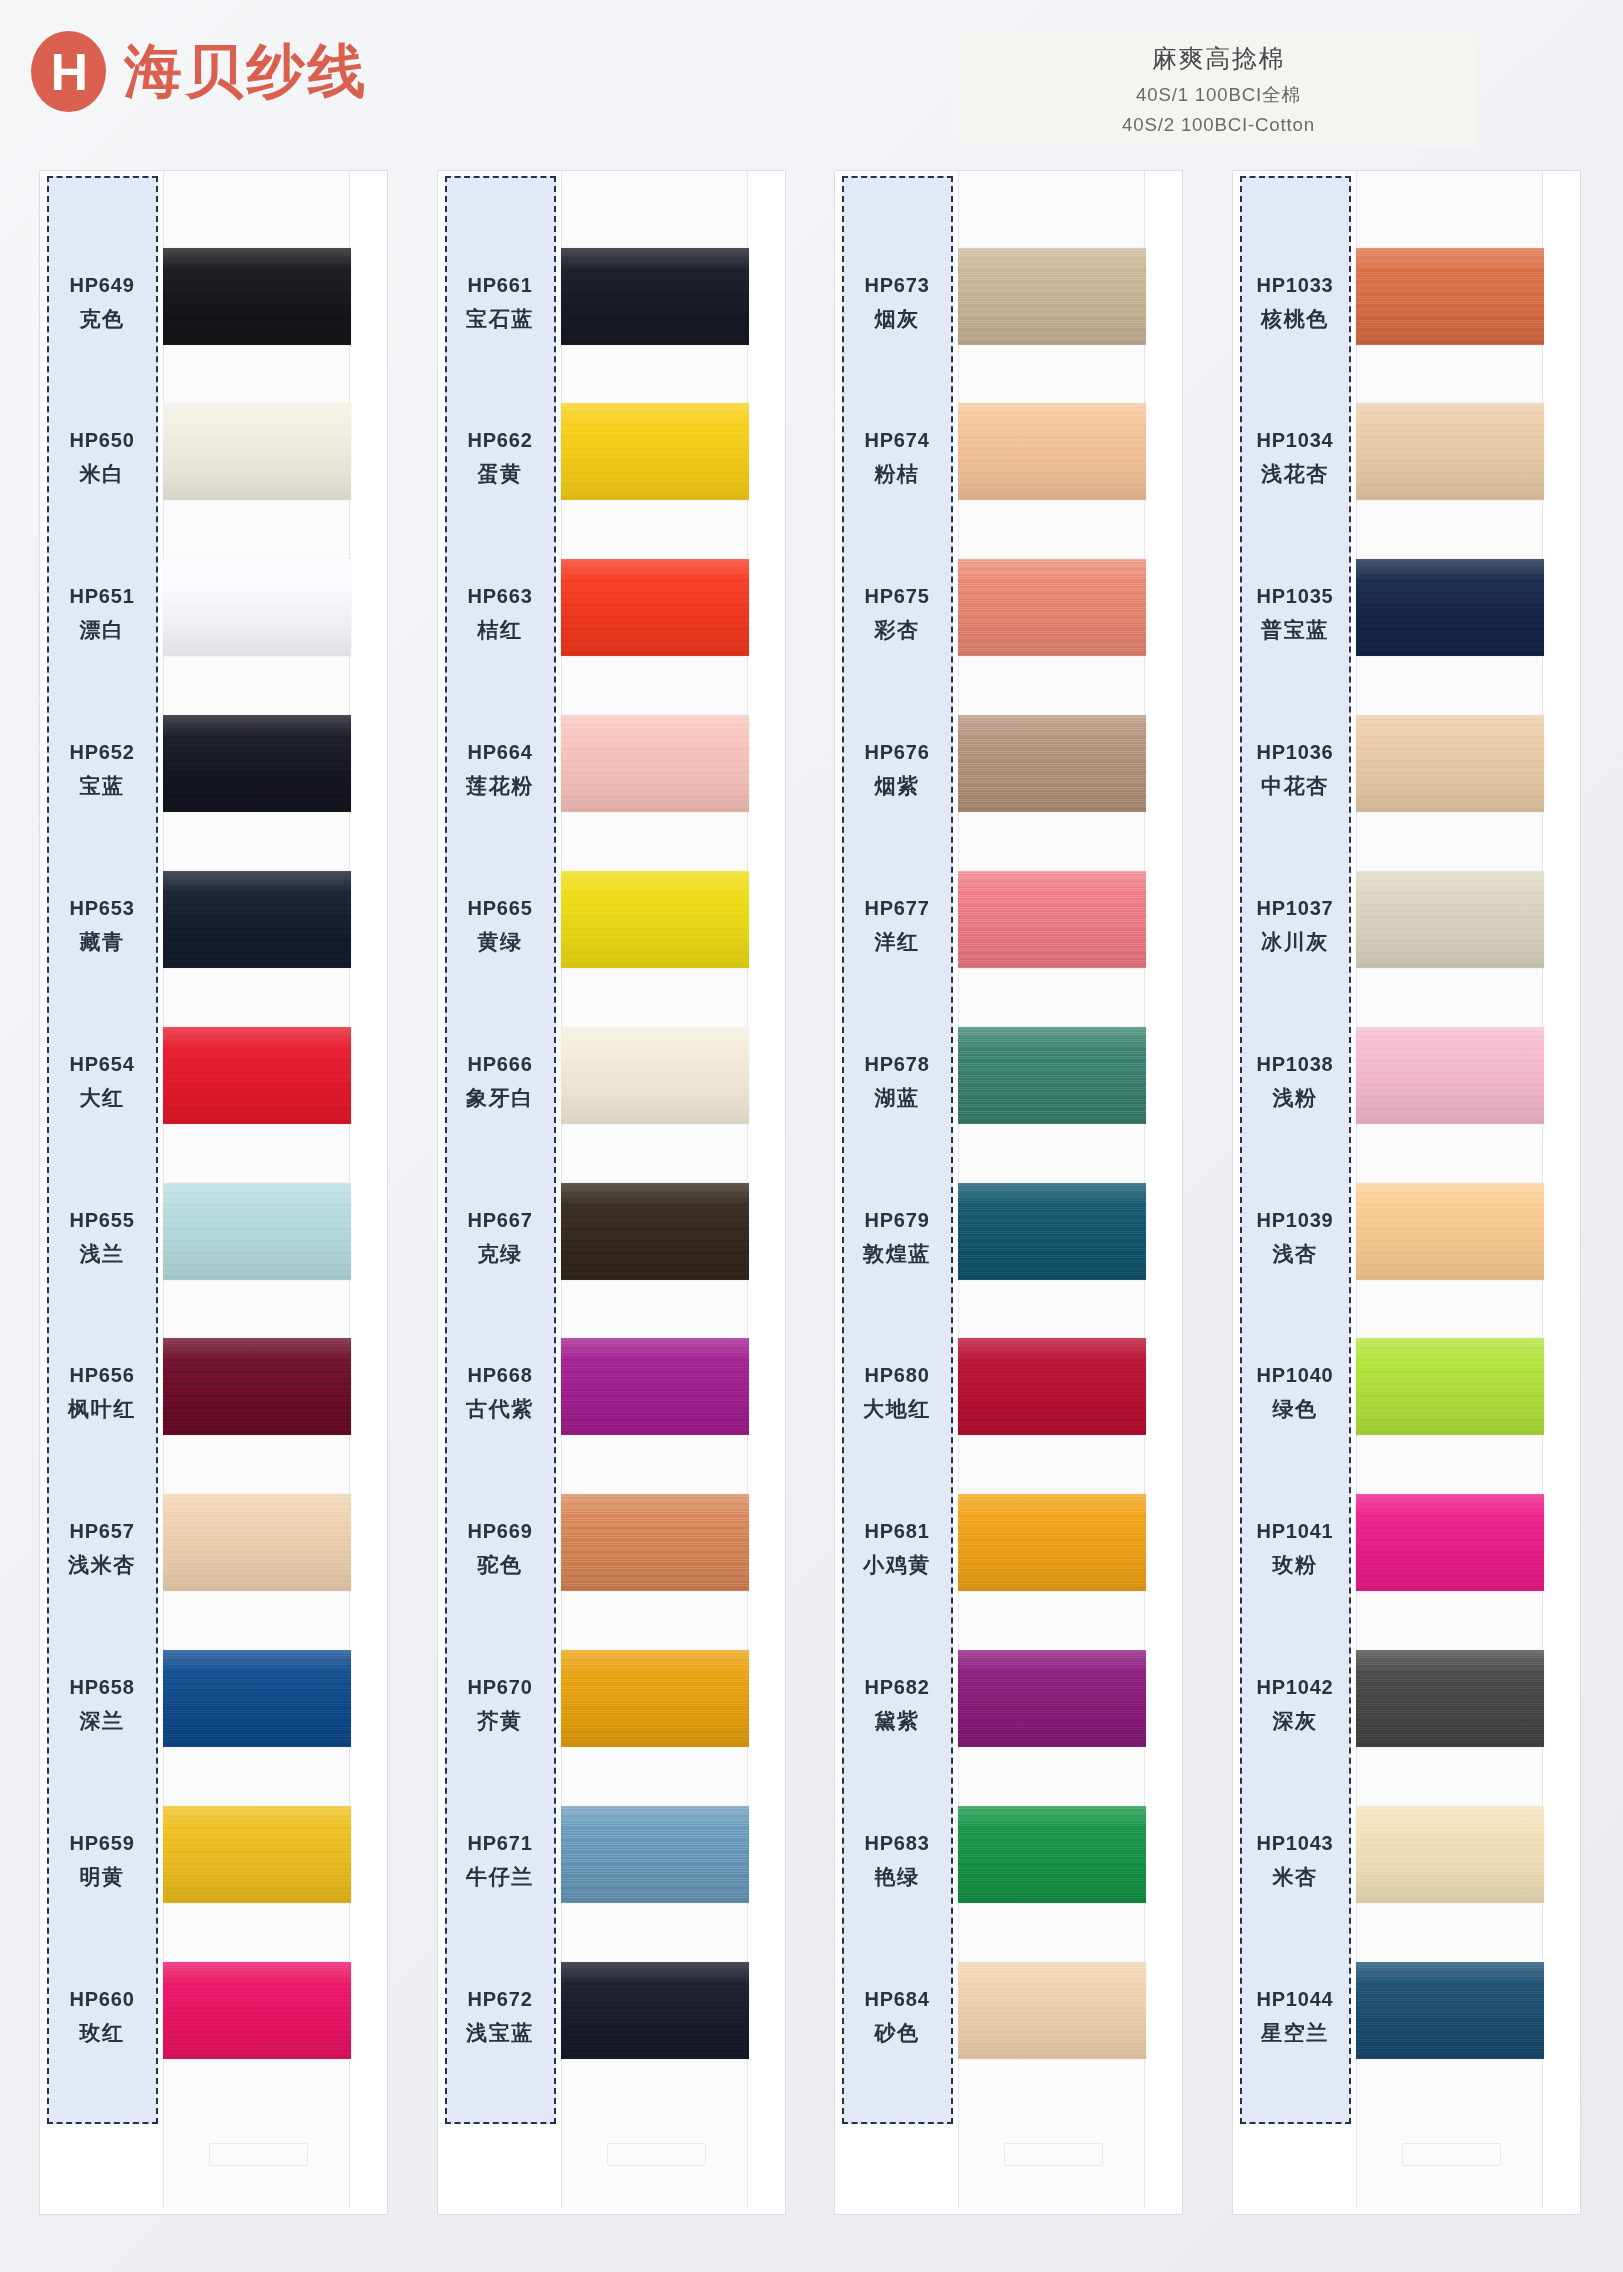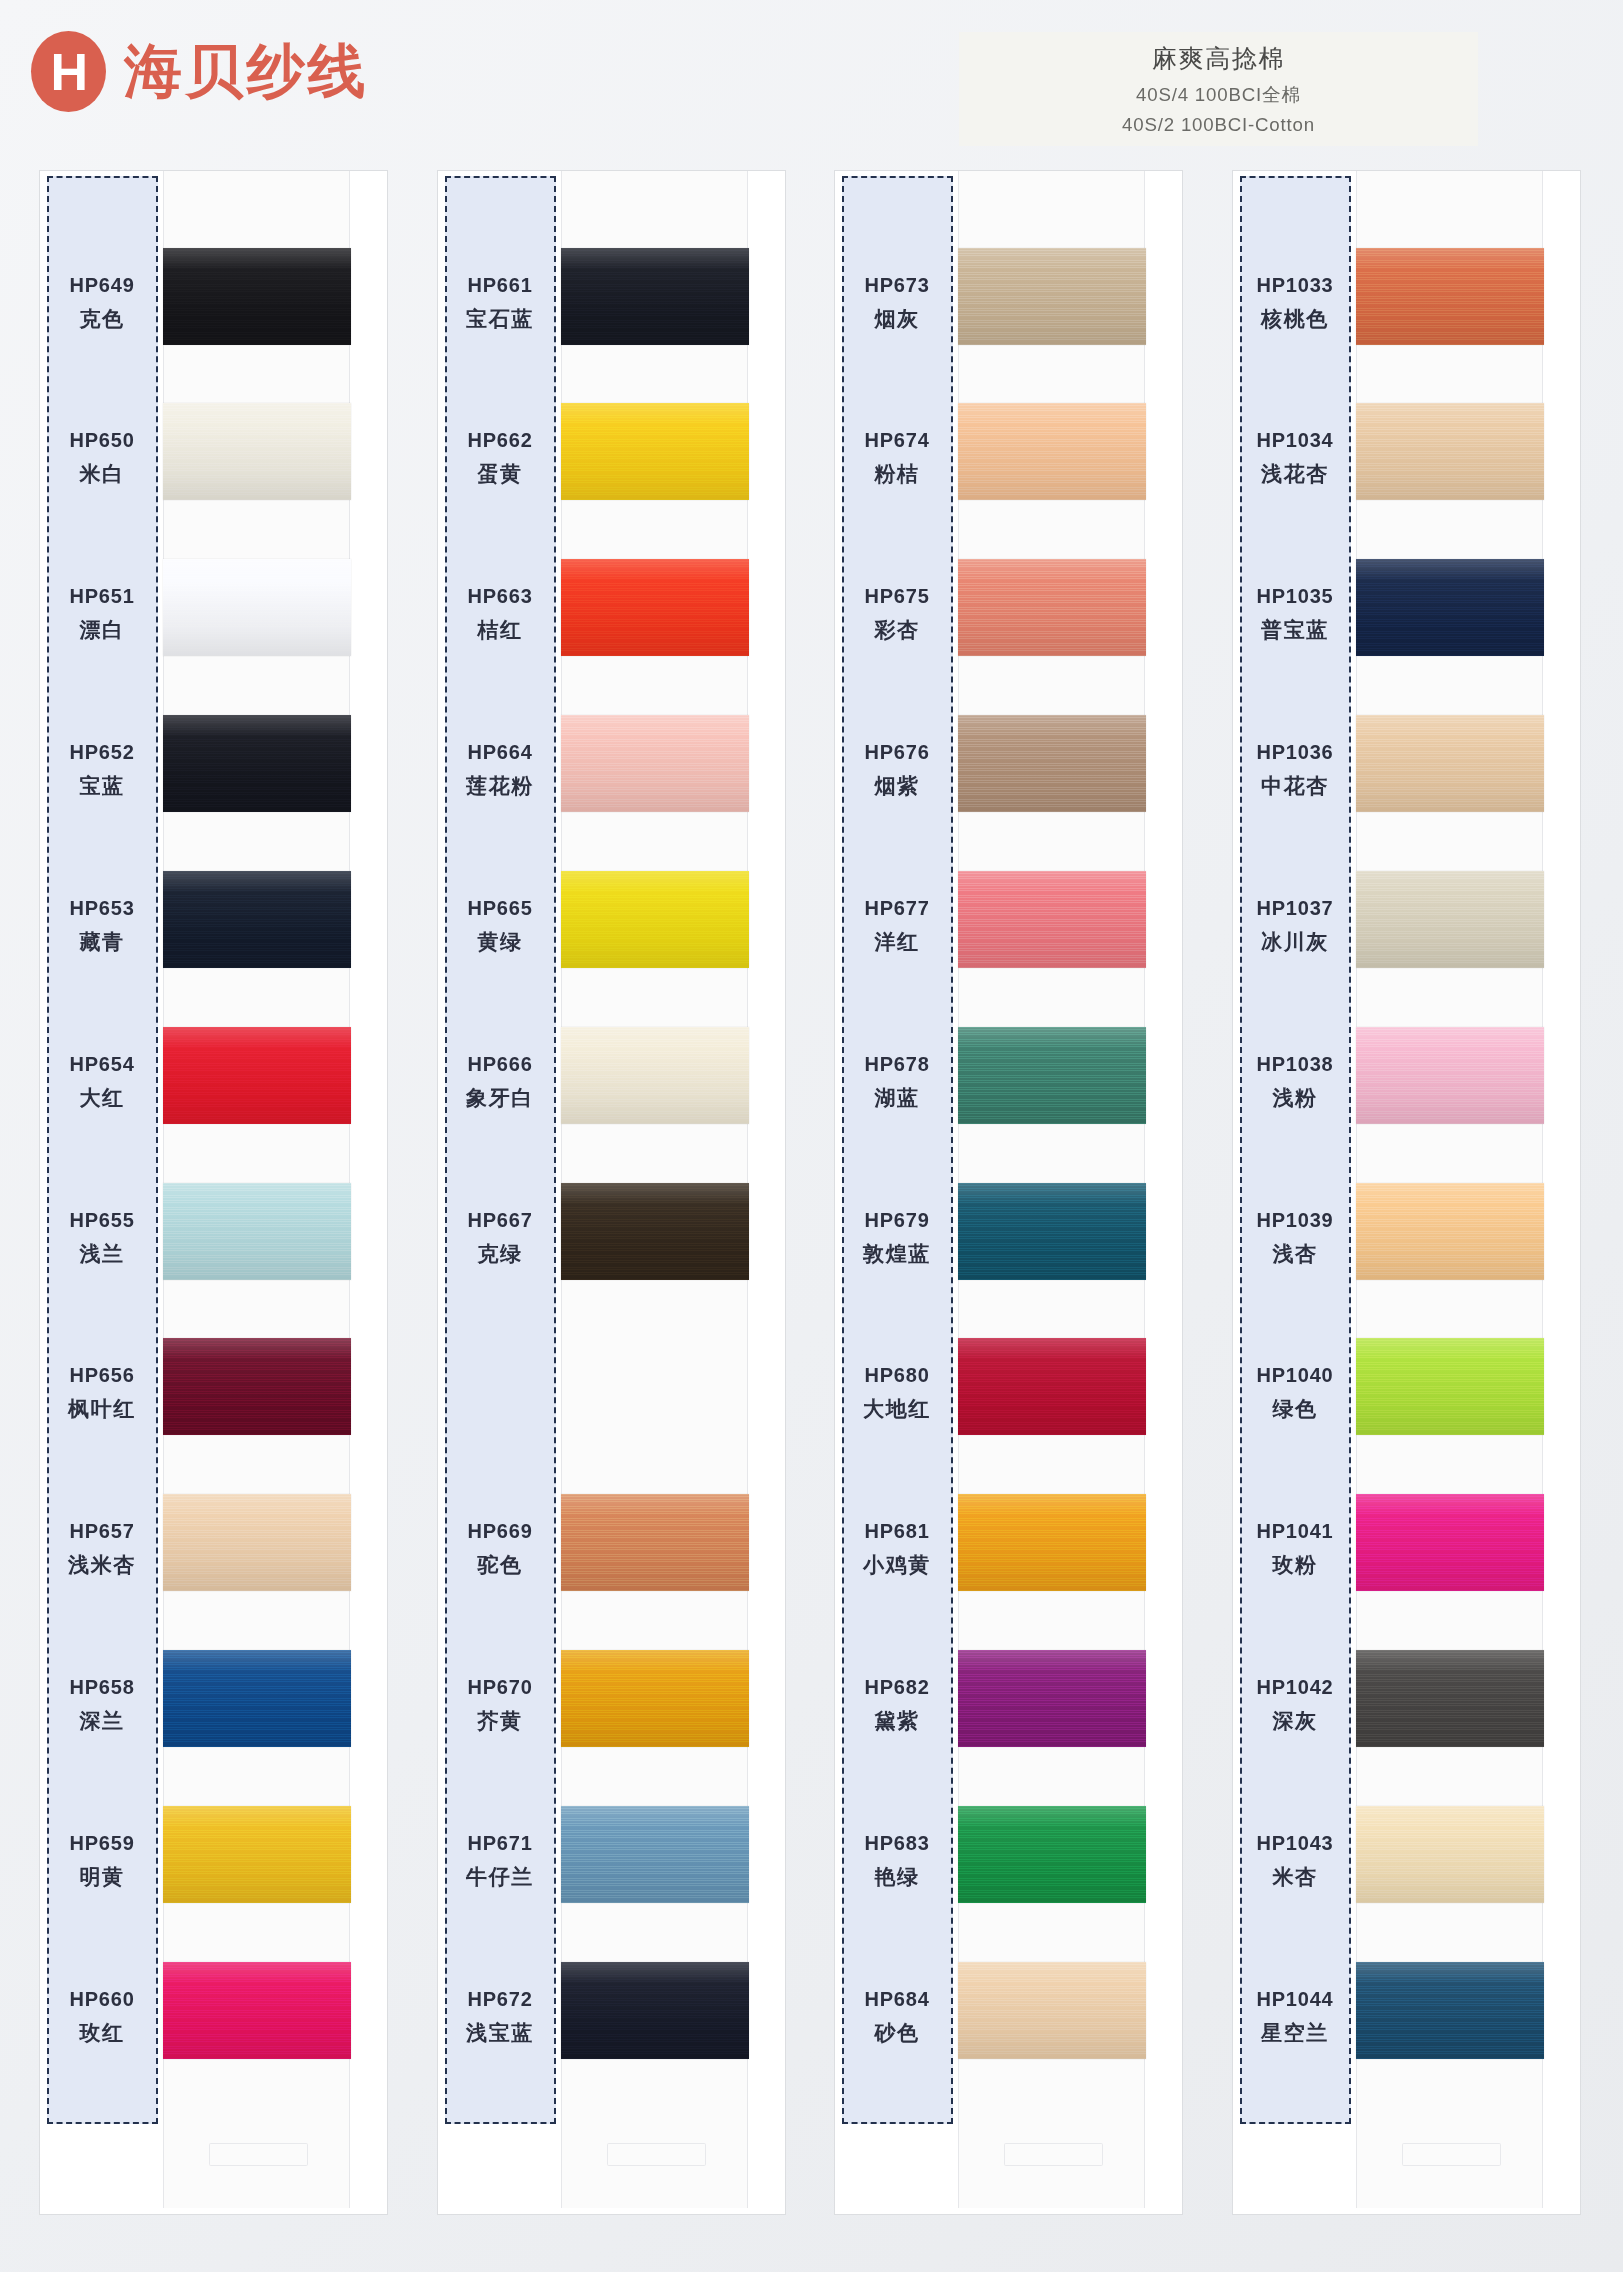--- a/index.html
+++ b/index.html
@@ -124,21 +124,21 @@
 
     <div id="logo">
       <div id="logo-mark">
         <span class="h">H</span>
       </div>
       <div id="logo-text">海贝纱线</div>
     </div>
 
     <div id="spec-box">
       <div class="spec-title">麻爽高捻棉</div>
-      <div class="spec-sub">40S/4 100BCI全棉</div>
+      <div class="spec-sub">40S/1 100BCI全棉</div>
       <div class="spec-sub">40S/2 100BCI-Cotton</div>
     </div>
 
   </div>
 
   <div class="column" id="col-0">
       <div class="label-strip"></div>
       <div class="swatch-card"></div>
       <div class="rows">
         <div class="row" style="top: 54px;">
@@ -330,20 +330,30 @@
         <div class="row" style="top: 989px;">
           <div class="row-label">
             <div class="code">HP667</div>
             <div class="cname">克绿</div>
           </div>
           <div class="swatch" style="background: rgb(52, 40, 28);">
             <div class="tex"></div>
             <div class="sheen"></div>
           </div>
         </div>
+        <div class="row" style="top: 1144px;">
+          <div class="row-label">
+            <div class="code">HP668</div>
+            <div class="cname">古代紫</div>
+          </div>
+          <div class="swatch" style="background: rgb(162, 31, 145);">
+            <div class="tex"></div>
+            <div class="sheen"></div>
+          </div>
+        </div>
         <div class="row" style="top: 1300px;">
           <div class="row-label">
             <div class="code">HP669</div>
             <div class="cname">驼色</div>
           </div>
           <div class="swatch" style="background: rgb(217, 137, 90);">
             <div class="tex"></div>
             <div class="sheen"></div>
           </div>
         </div>

